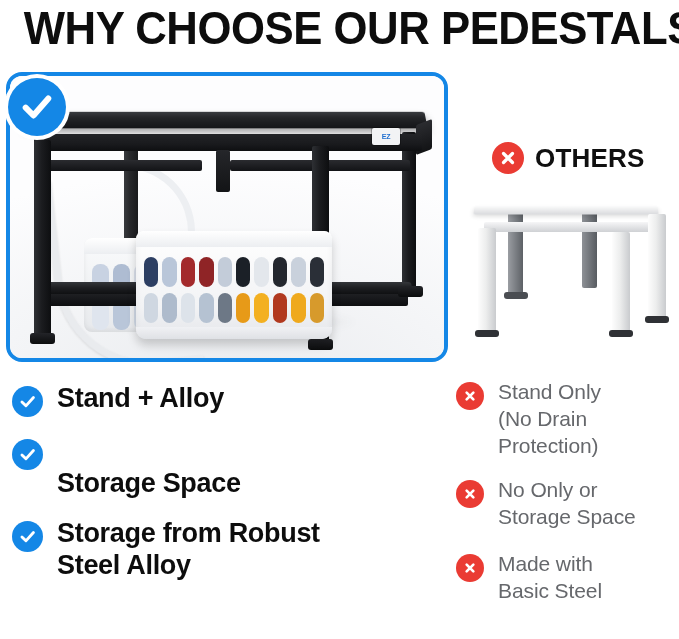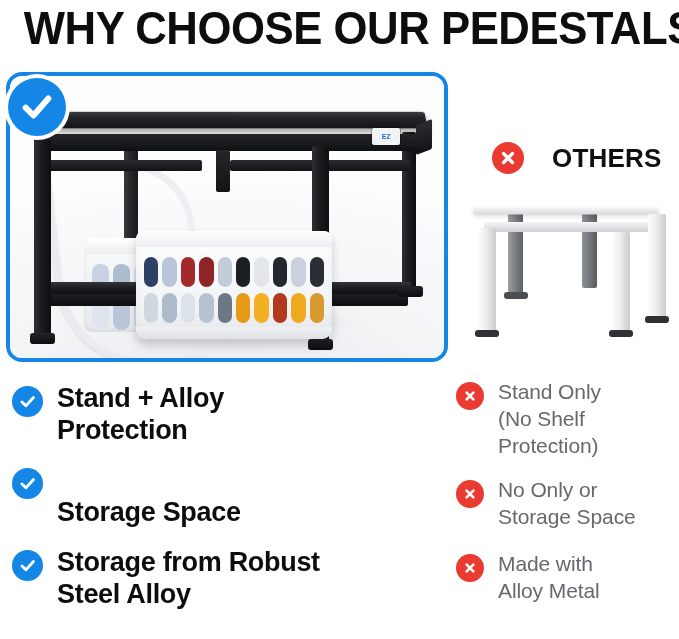--- a/index.html
+++ b/index.html
@@ -176,21 +176,21 @@
     background:#1487e6;
     box-shadow: 0 0 0 4px #ffffff;
     display:flex; align-items:center; justify-content:center;
     z-index:5;
   }
   .hero-badge svg{ width:34px; height:34px; }
 
   
   .others-head{
     position:absolute; left:492px; top:142px;
-    display:flex; align-items:center; gap:28px;
+    display:flex; align-items:center; gap:11px;
   }
   .x-badge{
     width:32px; height:32px; border-radius:50%;
     background:#ea3b33; flex:0 0 32px;
     display:flex; align-items:center; justify-content:center;
   }
   .x-badge svg{ width:18px; height:18px; }
   .others-label{
     font-size:26px; font-weight:700; color:#101010; letter-spacing:.2px;
   }
@@ -380,21 +380,20 @@
   <div class="list-left">
 
     <div class="f-item">
       <span class="ic check">
         <svg viewBox="0 0 24 24" aria-hidden="true">
           <path d="M5 12.5 L10 17.5 L19.5 7" fill="none" stroke="#ffffff" stroke-width="3.6" stroke-linecap="round" stroke-linejoin="round"></path>
         </svg>
       </span>
       <span class="f-text-pro">
         <span>Stand + Alloy</span><br>
-        <span>Protection</span>
       </span>
     </div>
 
     <div class="gap-pro-1"></div>
 
     <div class="f-item">
       <span class="ic check">
         <svg viewBox="0 0 24 24" aria-hidden="true">
           <path d="M5 12.5 L10 17.5 L19.5 7" fill="none" stroke="#ffffff" stroke-width="3.6" stroke-linecap="round" stroke-linejoin="round"></path>
         </svg>
@@ -423,21 +422,21 @@
   <div class="list-right">
 
     <div class="f-item">
       <span class="ic cross">
         <svg viewBox="0 0 24 24" aria-hidden="true">
           <path d="M7 7 L17 17 M17 7 L7 17" fill="none" stroke="#ffffff" stroke-width="4" stroke-linecap="round"></path>
         </svg>
       </span>
       <span class="f-text-con">
         <span>Stand Only</span><br>
-        <span>(No Shelf</span><br>
+        <span>(No Drain</span><br>
         <span>Protection)</span>
       </span>
     </div>
 
     <div class="gap-con-1"></div>
 
     <div class="f-item">
       <span class="ic cross">
         <svg viewBox="0 0 24 24" aria-hidden="true">
           <path d="M7 7 L17 17 M17 7 L7 17" fill="none" stroke="#ffffff" stroke-width="4" stroke-linecap="round"></path>
@@ -452,18 +451,18 @@
     <div class="gap-con-2"></div>
 
     <div class="f-item">
       <span class="ic cross">
         <svg viewBox="0 0 24 24" aria-hidden="true">
           <path d="M7 7 L17 17 M17 7 L7 17" fill="none" stroke="#ffffff" stroke-width="4" stroke-linecap="round"></path>
         </svg>
       </span>
       <span class="f-text-con">
         <span>Made with</span><br>
-        <span>Alloy Metal</span>
+        <span>Basic Steel</span>
       </span>
     </div>
   </div>
 
 </div>
 
 </body></html>

